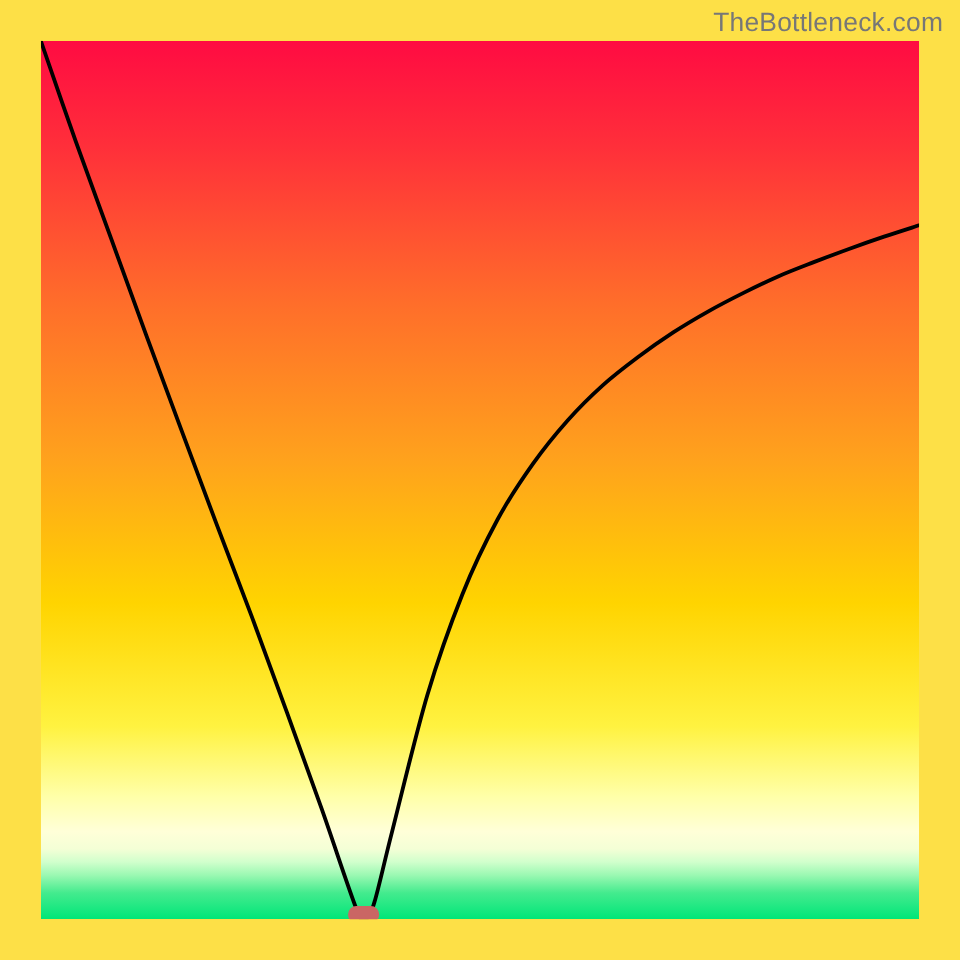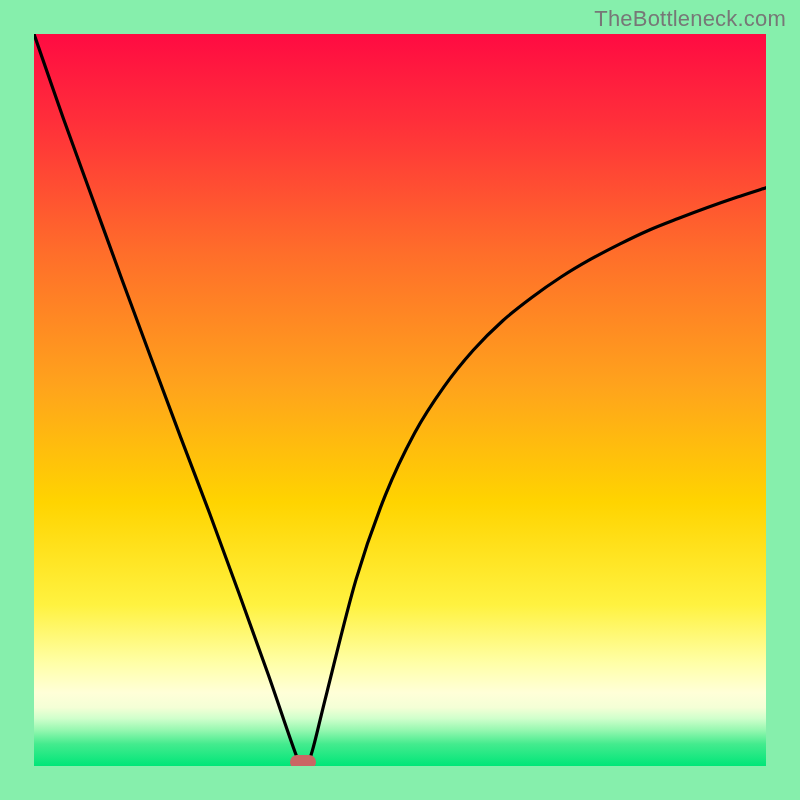--- a/index.html
+++ b/index.html
@@ -7,21 +7,21 @@
     padding: 0;
     width: 800px;
     height: 800px;
     overflow: hidden;
     font-family: Arial, Helvetica, sans-serif;
     background: #000;
   }
   .chart-frame {
     position: absolute;
     inset: 0;
-    background: #86efac;
+    background: #fde047;
   }
   .plot-area {
     position: absolute;
     left: 34px;
     top: 34px;
     width: 732px;
     height: 732px;
     overflow: hidden;
   }
   .watermark {

